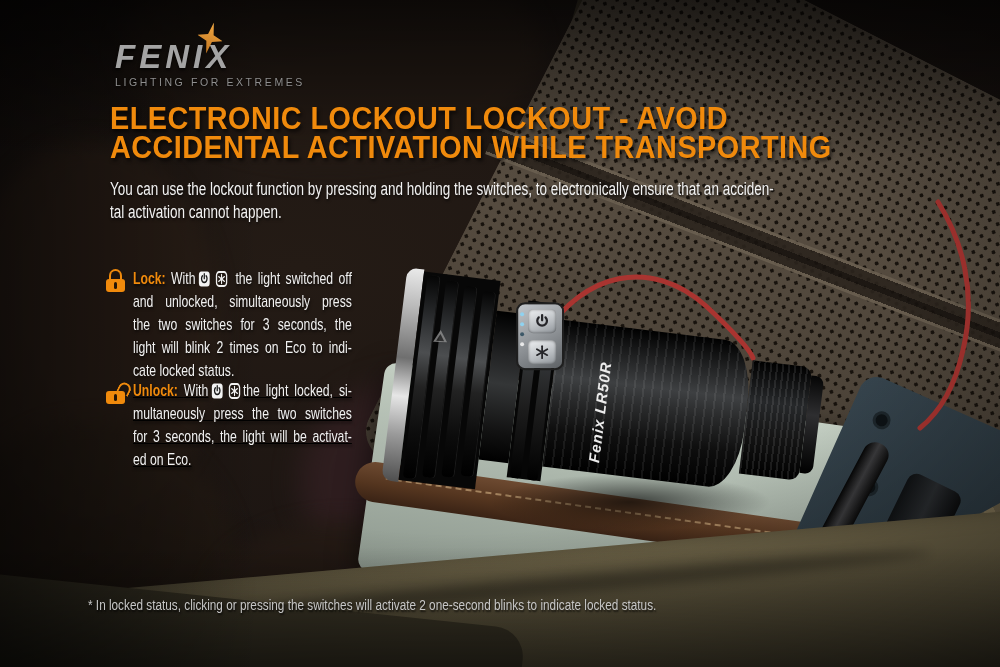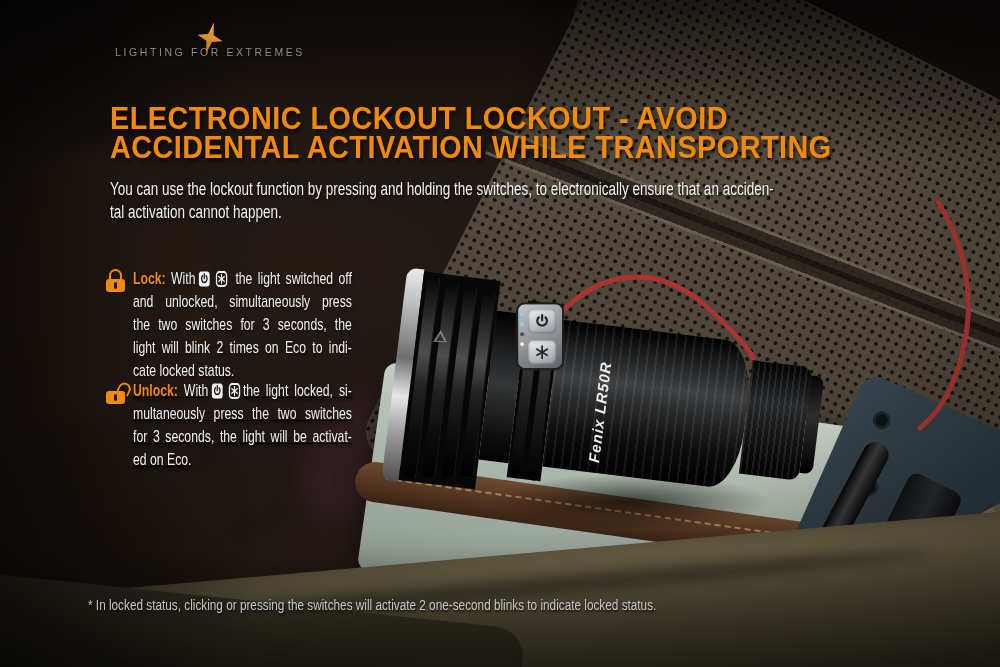--- a/index.html
+++ b/index.html
@@ -111,21 +111,21 @@
     radial-gradient(95% 80% at 46% 44%,rgba(0,0,0,0) 45%,rgba(0,0,0,.38) 80%,rgba(0,0,0,.66) 100%);}
 
   
   .txt{position:absolute;z-index:10;}
   #logo{left:115px;top:38px;}
   #logo-name{font-size:33px;font-weight:bold;font-style:italic;letter-spacing:4px;color:var(--logo-gray);
     text-shadow:0 2px 3px rgba(0,0,0,.7);}
   #logo-star{position:absolute;left:82px;top:-16px;width:26px;height:32px;transform:rotate(14deg);
     background:linear-gradient(180deg,#f0a844,#c4761f);
     clip-path:polygon(50% 0%,61% 39%,100% 50%,61% 61%,50% 100%,39% 61%,0% 50%,39% 39%);}
-  #logo-tagline{margin-top:8px;font-size:10.5px;letter-spacing:2.6px;color:#8F8F8F;text-shadow:0 1px 2px rgba(0,0,0,.8);}
+  #logo-tagline{margin-top:0;font-size:10.5px;letter-spacing:2.6px;color:#8F8F8F;text-shadow:0 1px 2px rgba(0,0,0,.8);}
 
   #headline{left:110px;top:104px;width:900px;transform:scaleX(.93);transform-origin:left top;
     color:var(--accent);font-size:31px;font-weight:bold;line-height:29px;letter-spacing:.5px;
     text-shadow:2px 3px 4px rgba(0,0,0,.6);}
 
   #intro{left:110px;top:178px;width:992px;transform:scaleX(.75);transform-origin:left top;
     color:var(--body-text);font-size:18px;line-height:23px;text-shadow:1px 2px 3px rgba(0,0,0,.65);}
 
   .instr{position:absolute;left:133px;z-index:10;}
   #lock-sec{top:267px;} #unlock-sec{top:379px;text-decoration:underline;}
@@ -233,20 +233,21 @@
 
   <div class="layer" id="bag-flap">
     <div id="bag-flap-fold"></div>
   </div>
   <div class="layer" id="bag-flap2"></div>
 
   <div class="layer" id="vignette"></div>
 
   <div class="txt" id="logo">
     <div id="logo-star"></div>
+    <div id="logo-name">FENIX</div>
     <div id="logo-tagline">LIGHTING FOR EXTREMES</div>
   </div>
 
   <div class="txt" id="headline">
       <div class="hl-line">ELECTRONIC LOCKOUT LOCKOUT - AVOID</div>
       <div class="hl-line">ACCIDENTAL ACTIVATION WHILE TRANSPORTING</div>
     </div>
 
   <div class="txt" id="intro">
       <div class="intro-line">You can use the lockout function by pressing and holding the switches, to electronically ensure that an acciden-</div>

